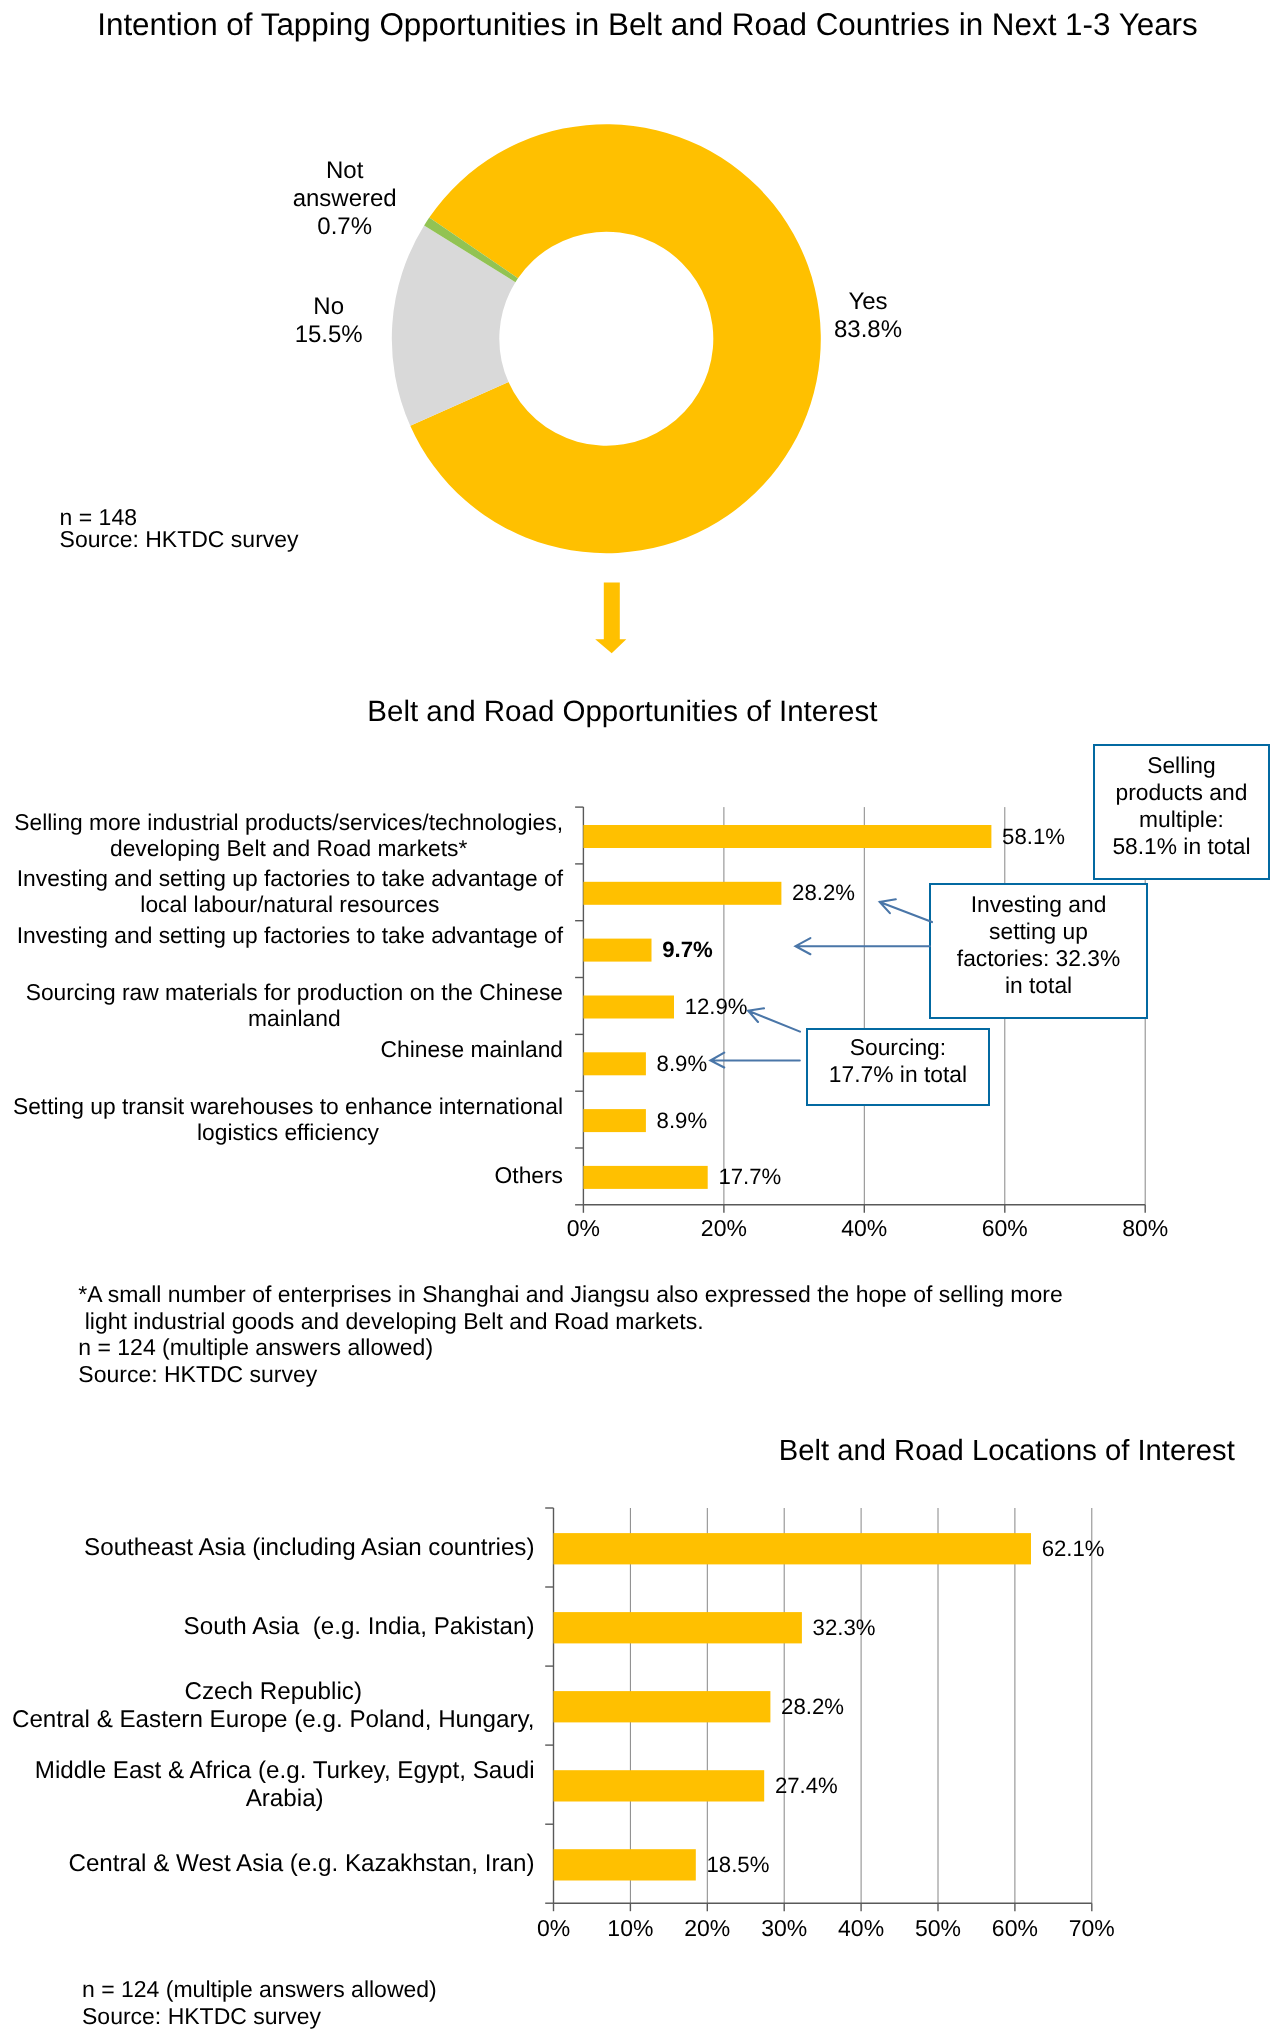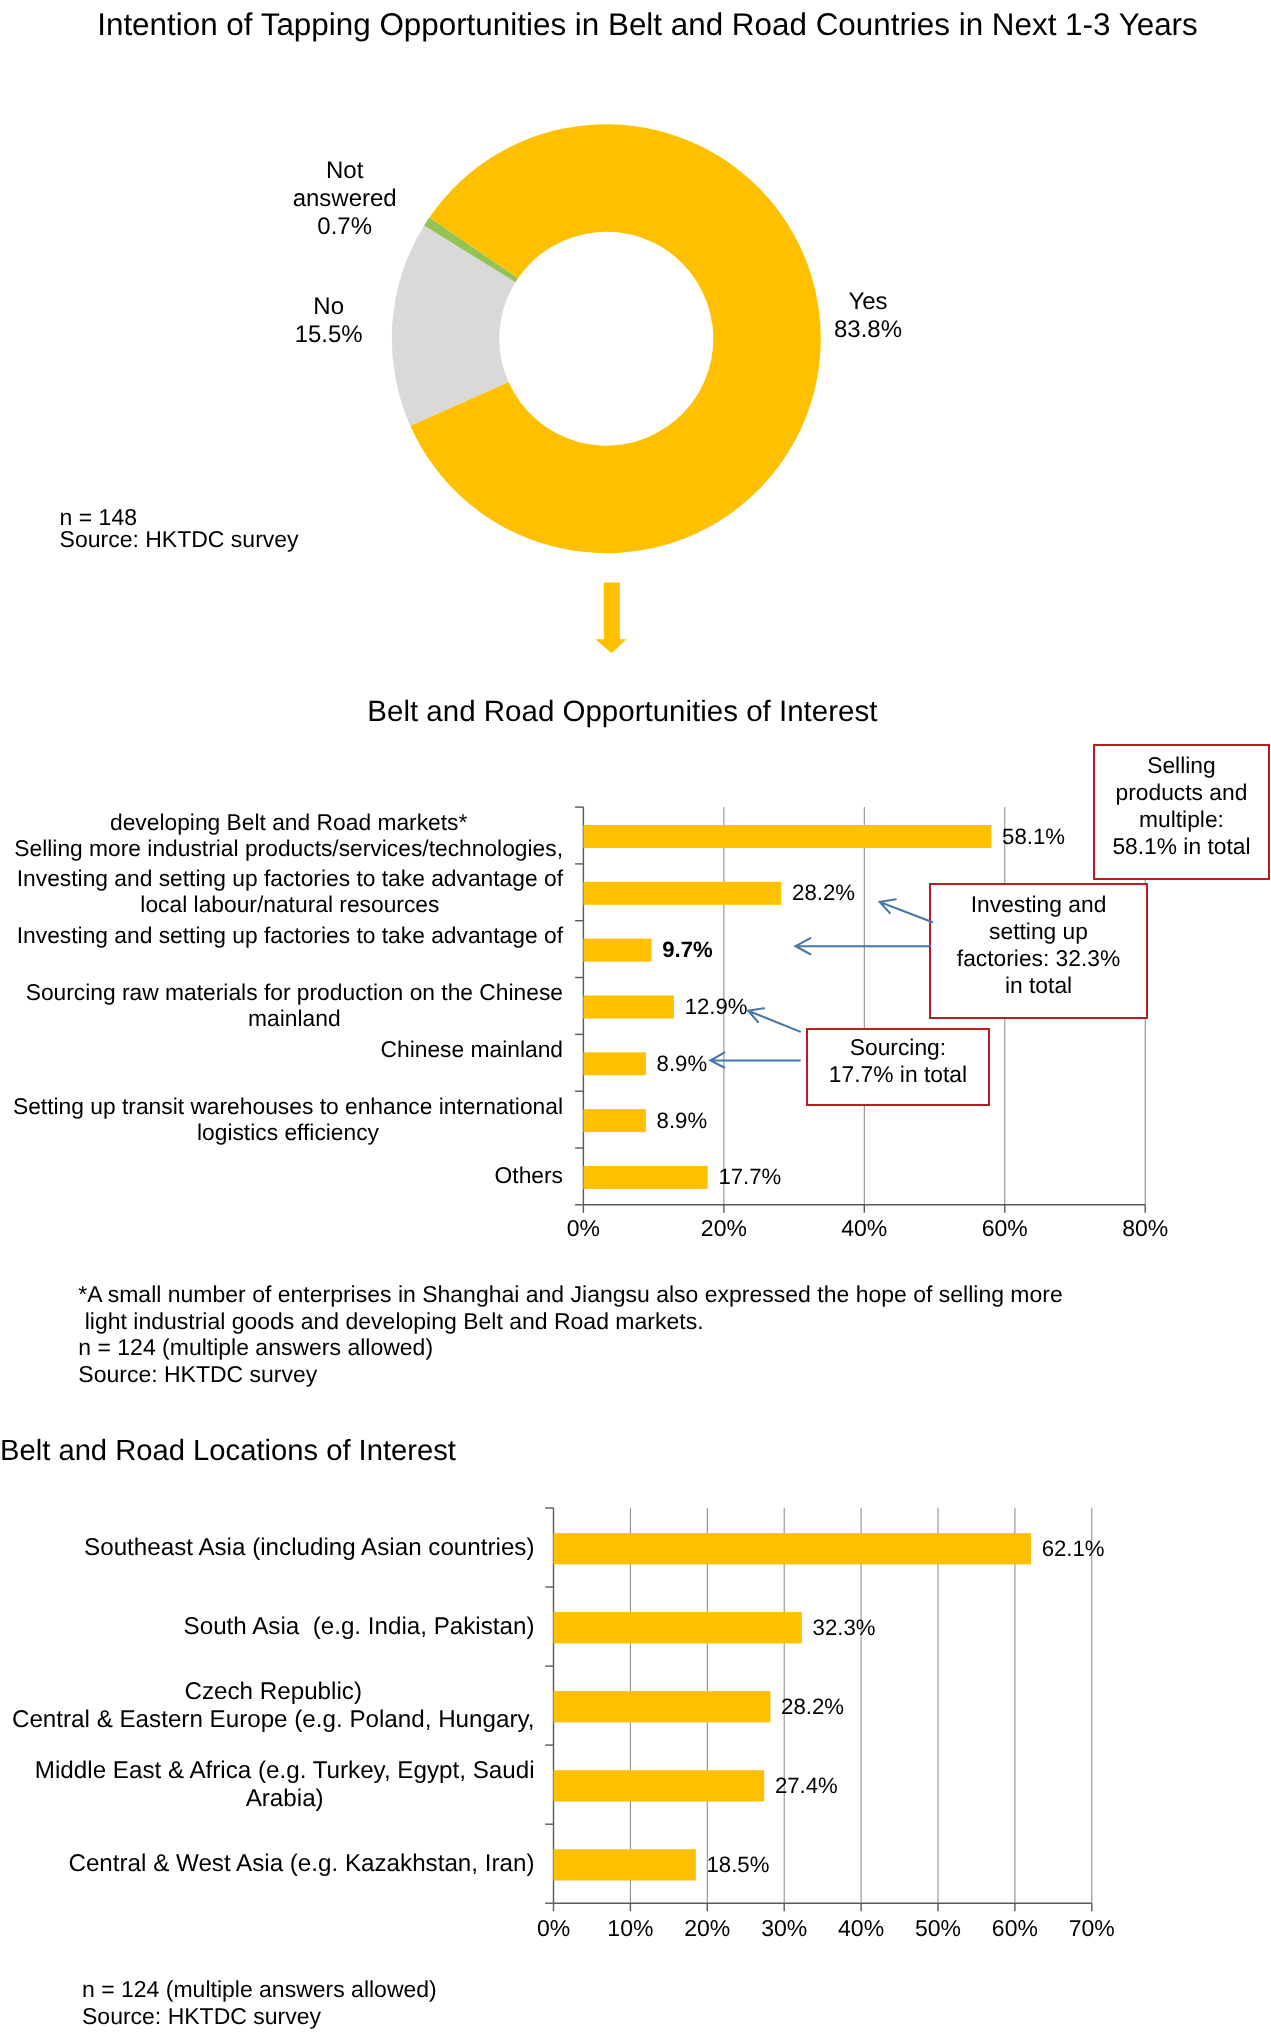--- a/index.html
+++ b/index.html
@@ -11,21 +11,21 @@
   .sec-ttl{font-size:29.5px;line-height:1;white-space:nowrap;}
   .lbl{font-size:24px;line-height:28px;text-align:center;white-space:nowrap;}
   .note{font-size:23px;}
   .note>div{line-height:22.2px;white-space:pre;}
   .catlbl{font-size:22.8px;line-height:25.9px;text-align:center;width:max-content;}
   .catlbl3{font-size:24.2px;line-height:27.2px;text-align:center;width:max-content;}
   .catlbl3>div{white-space:pre;}
   .catlbl>div{white-space:pre;}
   .vallbl{font-size:22.2px;line-height:24px;white-space:nowrap;}
   .tick{font-size:23px;line-height:24px;white-space:nowrap;text-align:center;}
-  .callout{position:absolute;border:2px solid #b91c1c;background:#fff;
+  .callout{position:absolute;border:2px solid #0369a1;background:#fff;
            font-size:22.8px;line-height:27.0px;text-align:center;
            display:flex;align-items:center;justify-content:center;box-sizing:border-box;}
   .callout>div{width:100%;position:relative;top:-5.5px;}
   .callout>div>div{white-space:pre;}
   .fnote{font-size:23px;}
   .fnote>div{line-height:26.7px;white-space:pre;}
   svg{display:block;}
 </style>
 </head>
 <body>
@@ -82,22 +82,22 @@
   <line x1="1145.2" y1="1204.8" x2="1145.2" y2="1212.8" stroke="#595959" stroke-width="1.4"></line>
   <rect x="583.4" y="825.0" width="408.0" height="23.0" fill="#FFC000"></rect>
   <rect x="583.4" y="881.8" width="198.0" height="23.0" fill="#FFC000"></rect>
   <rect x="583.4" y="938.6" width="68.1" height="23.0" fill="#FFC000"></rect>
   <rect x="583.4" y="995.5" width="90.6" height="23.0" fill="#FFC000"></rect>
   <rect x="583.4" y="1052.3" width="62.5" height="23.0" fill="#FFC000"></rect>
   <rect x="583.4" y="1109.1" width="62.5" height="23.0" fill="#FFC000"></rect>
   <rect x="583.4" y="1165.9" width="124.3" height="23.0" fill="#FFC000"></rect>
 </svg>
 <div class="abs catlbl" style="right:708px;top:809.6px;">
+  <div>Selling more industrial products/services/technologies,</div>
   <div>developing Belt and Road markets*</div>
-  <div>Selling more industrial products/services/technologies,</div>
 </div>
 <div class="abs catlbl" style="right:708px;top:866.4px;">
   <div>Investing and setting up factories to take advantage of</div>
   <div>local labour/natural resources</div>
 </div>
 <div class="abs catlbl" style="right:708px;top:923.2px;">
   <div>Investing and setting up factories to take advantage of</div>
 </div>
 <div class="abs catlbl" style="right:708px;top:980.1px;">
   <div>Sourcing raw materials for production on the Chinese</div>
@@ -210,21 +210,21 @@
 <div class="abs vallbl" style="left:774.9px;top:1773.6px;">27.4%</div>
 <div class="abs vallbl" style="left:706.5px;top:1852.7px;">18.5%</div>
 <div class="abs tick" style="left:513.5px;top:1916px;width:80px;">0%</div>
 <div class="abs tick" style="left:590.4px;top:1916px;width:80px;">10%</div>
 <div class="abs tick" style="left:667.3px;top:1916px;width:80px;">20%</div>
 <div class="abs tick" style="left:744.2px;top:1916px;width:80px;">30%</div>
 <div class="abs tick" style="left:821.1px;top:1916px;width:80px;">40%</div>
 <div class="abs tick" style="left:898.0px;top:1916px;width:80px;">50%</div>
 <div class="abs tick" style="left:974.9px;top:1916px;width:80px;">60%</div>
 <div class="abs tick" style="left:1051.8px;top:1916px;width:80px;">70%</div>
-<div class="abs sec-ttl" style="left:0;top:1437px;width:1234.8px;text-align:left;font-size:29.2px;">Belt and Road Locations of Interest</div>
+<div class="abs sec-ttl" style="left:0;top:1437px;width:1234.8px;text-align:right;font-size:29.2px;">Belt and Road Locations of Interest</div>
 <div class="abs fnote" style="left:78.3px;top:1280.8px;">
   <div>*A small number of enterprises in Shanghai and Jiangsu also expressed the hope of selling more</div>
   <div> light industrial goods and developing Belt and Road markets.</div>
   <div>n = 124 (multiple answers allowed)</div>
   <div>Source: HKTDC survey</div>
 </div>
 <div class="abs fnote" style="left:82px;top:1976px;">
   <div>n = 124 (multiple answers allowed)</div>
   <div>Source: HKTDC survey</div>
 </div>

